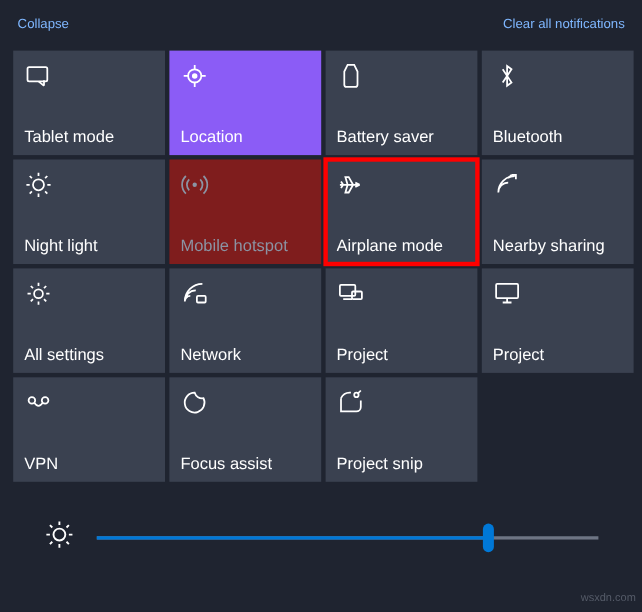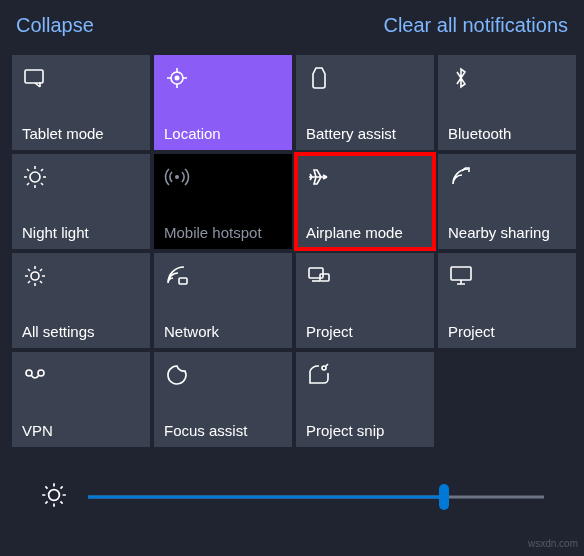--- a/index.html
+++ b/index.html
@@ -12,41 +12,41 @@
       overflow: hidden;
       position: relative;
     }
     .header {
       display: flex;
       justify-content: space-between;
       padding: 14px 16px 18px 16px;
     }
     .link {
       color: #7fb7ff;
-      font-size: 20px;
+      font-size: 12px;
       cursor: pointer;
     }
     .grid {
       display: grid;
       grid-template-columns: repeat(4, 138px);
       grid-auto-rows: 95px;
       gap: 4px;
       padding: 0 12px;
     }
     .tile {
       background: #3a4150;
       padding: 10px 10px 8px 10px;
       display: flex;
       flex-direction: column;
       justify-content: space-between;
       cursor: pointer;
       position: relative;
     }
     .tile.active { background: #8b5cf6; }
-    .tile.disabled { background: #000000; color: #8b93a3; }
+    .tile.disabled { background: #7f1d1d; color: #8b93a3; }
     .tile.highlight { outline: 4px solid #ff0000; outline-offset: -2px; }
     .tile .icon { height: 26px; display: flex; align-items: center; }
     .tile .icon svg { width: 26px; height: 26px; fill: none; stroke: #fff; stroke-width: 1.6; }
     .tile.disabled .icon svg { stroke: #8b93a3; }
     .tile .label { font-size: 15px; white-space: nowrap; overflow: hidden; }
     .slider-row {
       display: flex;
       align-items: center;
       padding: 34px 40px 0 40px;
       gap: 20px;
@@ -179,21 +179,21 @@
         </svg>
       </span>
       <span class="label">Location</span>
     </div>
     <div class="tile">
       <span class="icon">
         <svg viewBox="0 0 26 26">
           <use href="#i-battery"></use>
         </svg>
       </span>
-      <span class="label">Battery assist</span>
+      <span class="label">Battery saver</span>
     </div>
     <div class="tile">
       <span class="icon">
         <svg viewBox="0 0 26 26">
           <use href="#i-bluetooth"></use>
         </svg>
       </span>
       <span class="label">Bluetooth</span>
     </div>
     <div class="tile">

